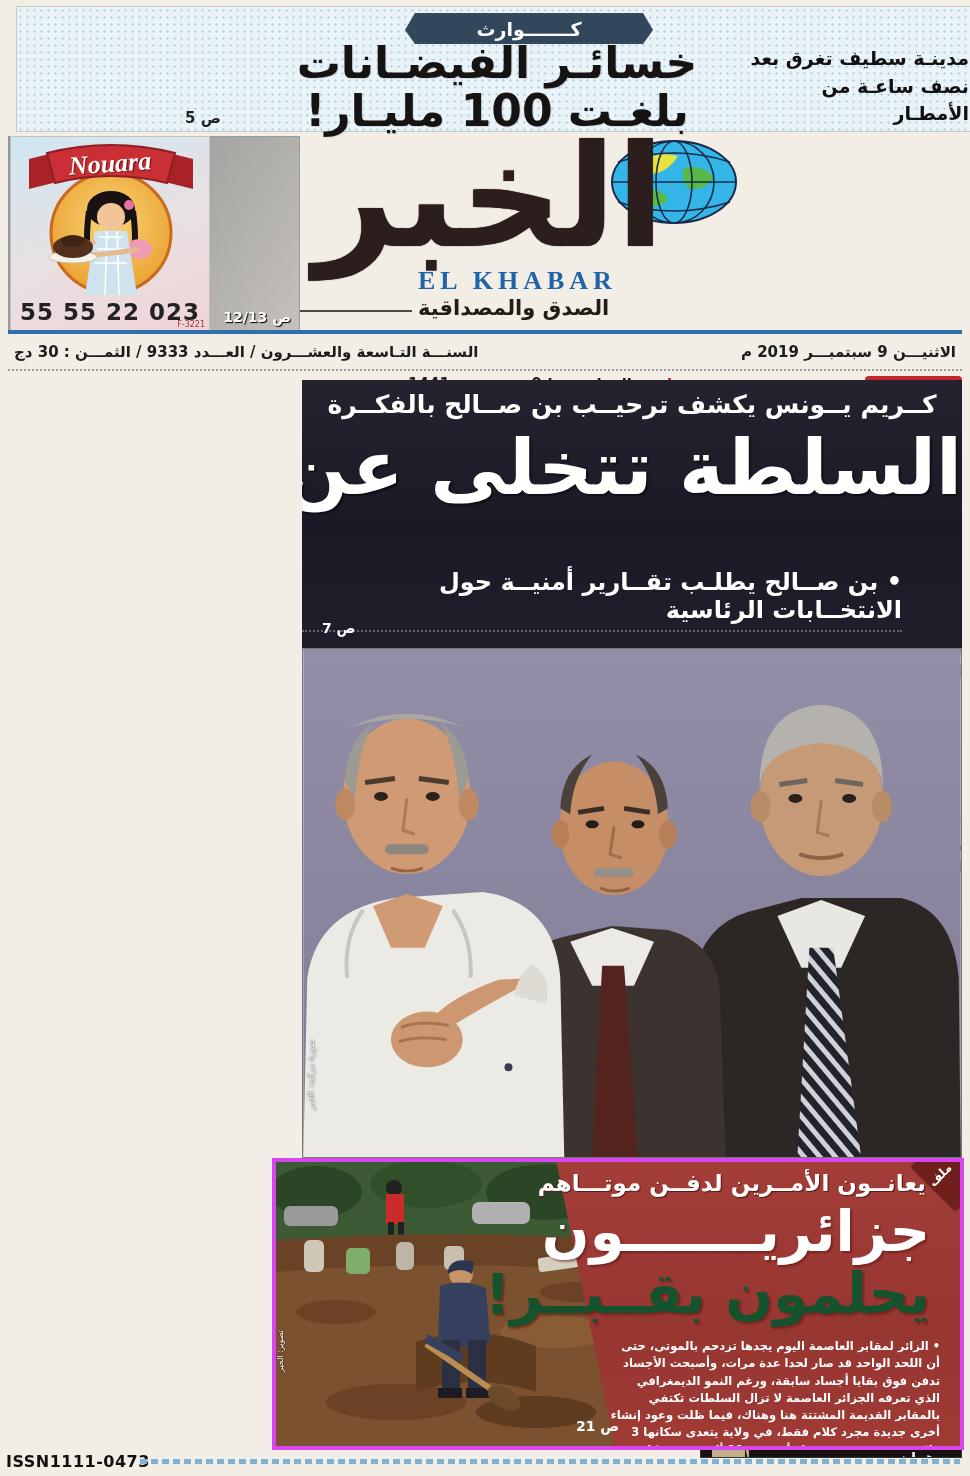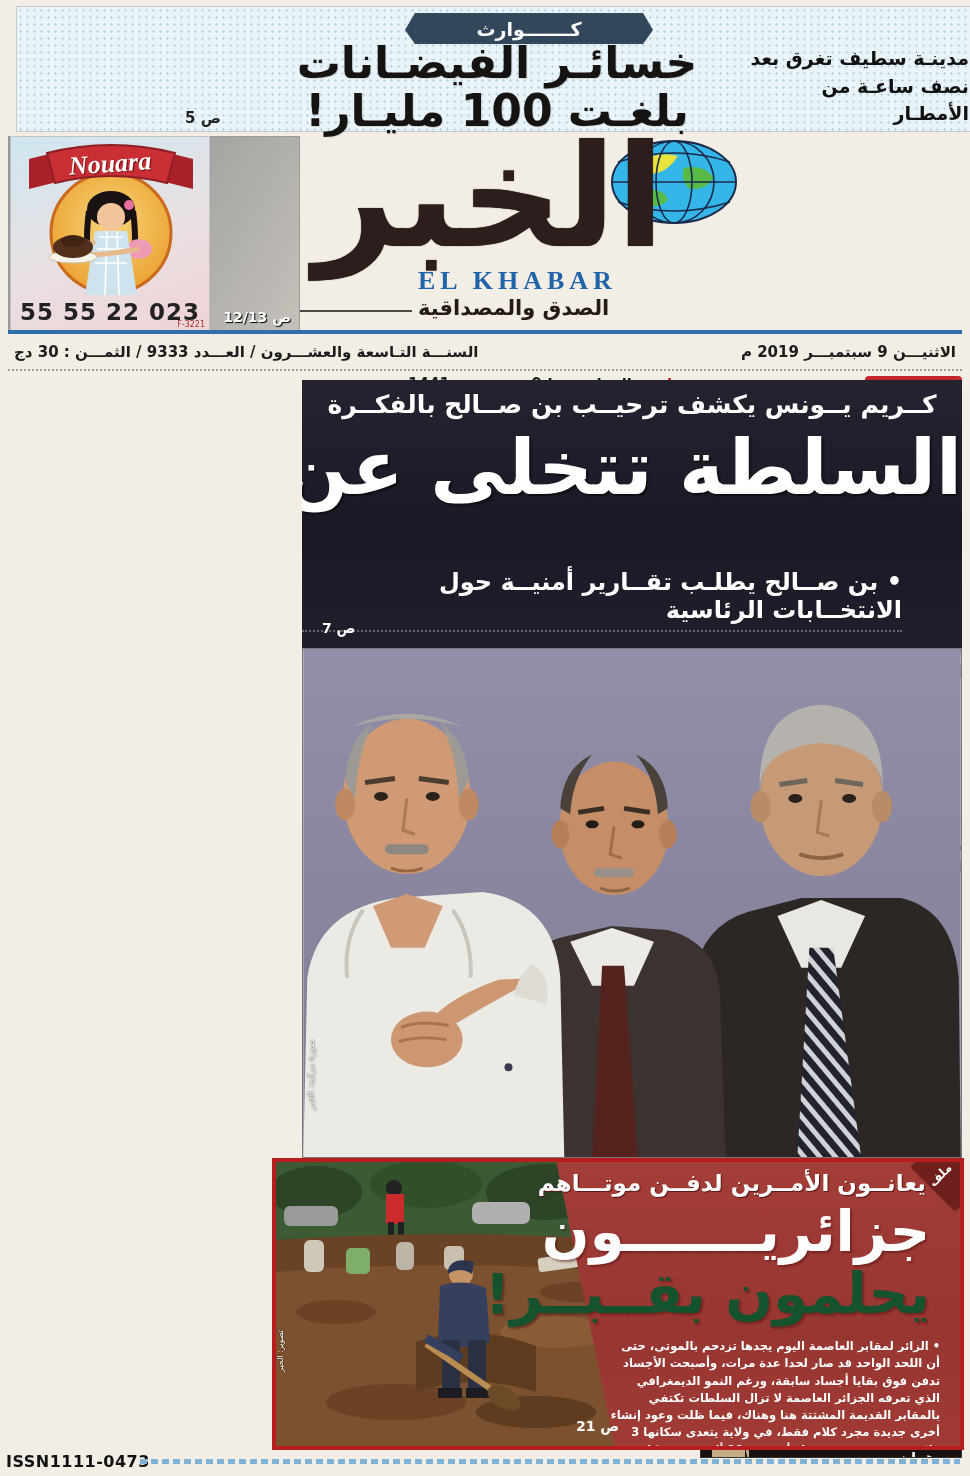--- a/index.html
+++ b/index.html
@@ -160,21 +160,21 @@
     display:flex; flex-direction:column;
   }
   #wilayas-kicker{ color:#fff; font-size:15.5px; font-weight:bold; text-align:right; }
   #wilayas-headline{ color:#ffe14d; font-size:23px; font-weight:bold; line-height:1.3; text-align:right; margin-top:4px; }
   .wdiv{ border-top:1.5px solid #8a8a8a; margin:7px 0; width:92%; }
   #wilayas-item2{ color:#f2f2f2; font-size:15px; font-weight:bold; line-height:1.5; text-align:right; }
 
   
   #graves-section{
     left:272px; top:1158px; width:692px; height:292px;
-    border:4px solid #b91c1c; background:#fff; overflow:hidden;
+    border:4px solid #d946ef; background:#fff; overflow:hidden;
   }
   #cemetery-photo{ left:0; top:0; width:348px; height:284px; }
   #graves-red{
     left:0; top:0; width:684px; height:284px;
     background:linear-gradient(180deg,#a33d38 0%, #973631 60%, #a03a35 100%);
     clip-path:polygon(41% 0, 100% 0, 100% 100%, 49.5% 100%);
   }
   #graves-kicker{ right:34px; top:8px; color:#fff; font-size:23px; font-weight:bold; text-shadow:1px 1px 1px #5a1513; }
   #graves-headline1{ right:30px; top:42px; color:#fff; font-size:56px; font-weight:bold; line-height:1;
     text-shadow:2px 2px 2px #5a151388; }

